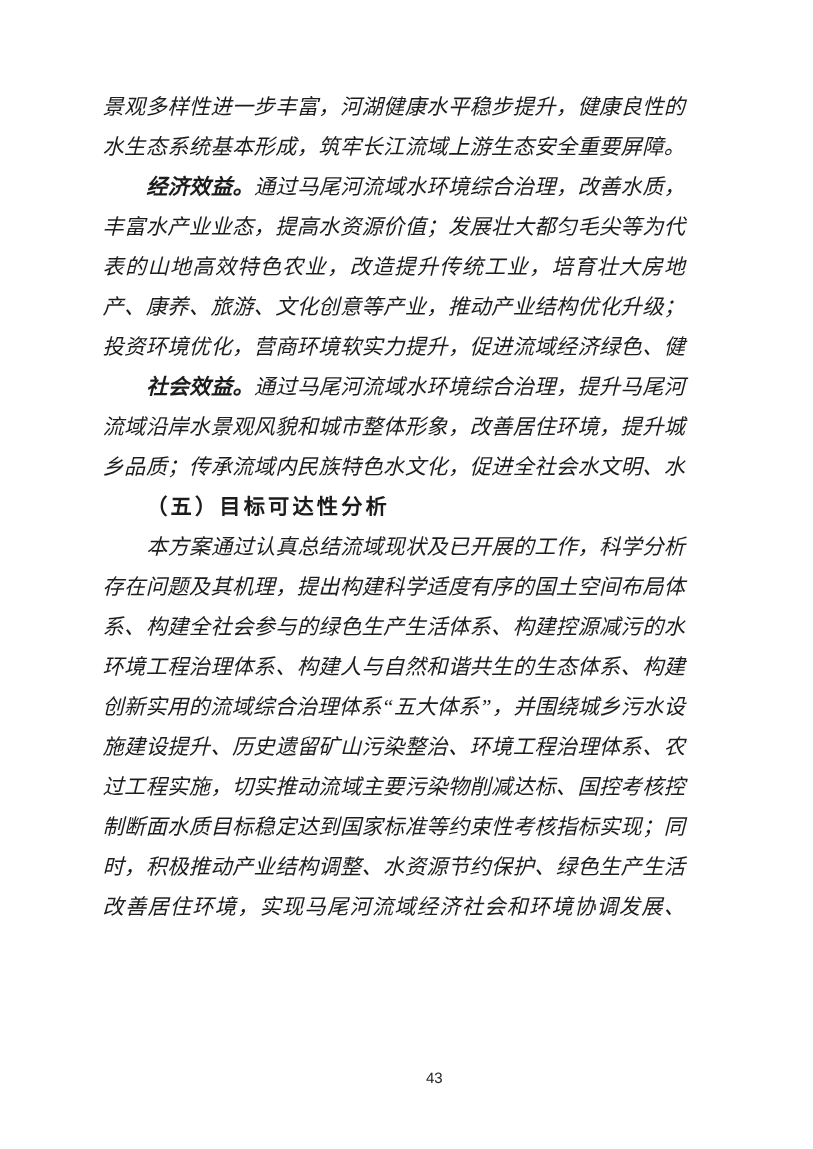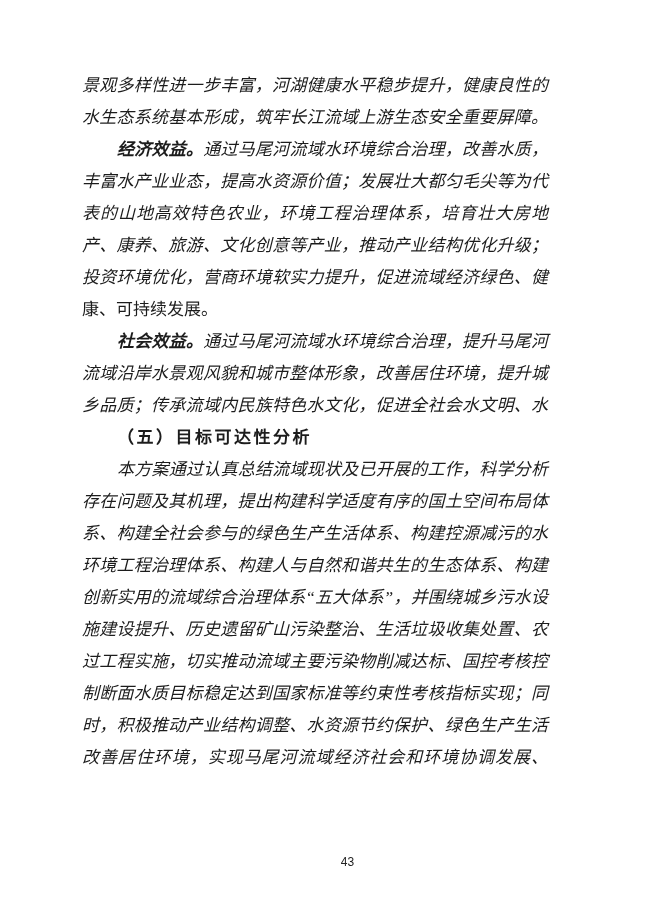--- a/index.html
+++ b/index.html
@@ -58,33 +58,32 @@
 </style>
 </head>
 <body>
 
 <div class="page">
   <div class="doc-body">
       <div class="line just"><span>景观多样性进一步丰富，河湖健康水平稳步提升，健康良性的</span></div>
       <div class="line just"><span>水生态系统基本形成，筑牢长江流域上游生态安全重要屏障。</span></div>
       <div class="line just ind"><b>经济效益。</b><span>通过马尾河流域水环境综合治理，改善水质，</span></div>
       <div class="line just"><span>丰富水产业业态，提高水资源价值；发展壮大都匀毛尖等为代</span></div>
-      <div class="line just"><span>表的山地高效特色农业，环境工程治理体系，培育壮大房地</span></div>
+      <div class="line just"><span>表的山地高效特色农业，改造提升传统工业，培育壮大房地</span></div>
       <div class="line just"><span>产、康养、旅游、文化创意等产业，推动产业结构优化升级；</span></div>
       <div class="line just"><span>投资环境优化，营商环境软实力提升，促进流域经济绿色、健</span></div>
-      <div class="line"><span>康、可持续发展。</span></div>
       <div class="line just ind"><b>社会效益。</b><span>通过马尾河流域水环境综合治理，提升马尾河</span></div>
       <div class="line just"><span>流域沿岸水景观风貌和城市整体形象，改善居住环境，提升城</span></div>
       <div class="line just"><span>乡品质；传承流域内民族特色水文化，促进全社会水文明、水</span></div>
       <div class="line ind heading"><b>（五）目标可达性分析</b></div>
       <div class="line just ind"><span>本方案通过认真总结流域现状及已开展的工作，科学分析</span></div>
       <div class="line just"><span>存在问题及其机理，提出构建科学适度有序的国土空间布局体</span></div>
       <div class="line just"><span>系、构建全社会参与的绿色生产生活体系、构建控源减污的水</span></div>
       <div class="line just"><span>环境工程治理体系、构建人与自然和谐共生的生态体系、构建</span></div>
       <div class="line just"><span>创新实用的流域综合治理体系“五大体系”，并围绕城乡污水设</span></div>
-      <div class="line just"><span>施建设提升、历史遗留矿山污染整治、生活垃圾收集处置、农</span></div>
+      <div class="line just"><span>施建设提升、历史遗留矿山污染整治、环境工程治理体系、农</span></div>
       <div class="line just"><span>过工程实施，切实推动流域主要污染物削减达标、国控考核控</span></div>
       <div class="line just"><span>制断面水质目标稳定达到国家标准等约束性考核指标实现；同</span></div>
       <div class="line just"><span>时，积极推动产业结构调整、水资源节约保护、绿色生产生活</span></div>
       <div class="line just"><span>改善居住环境，实现马尾河流域经济社会和环境协调发展、</span></div>
     </div>
   <div class="page-number">43</div>
 </div>
 
 </body></html>

